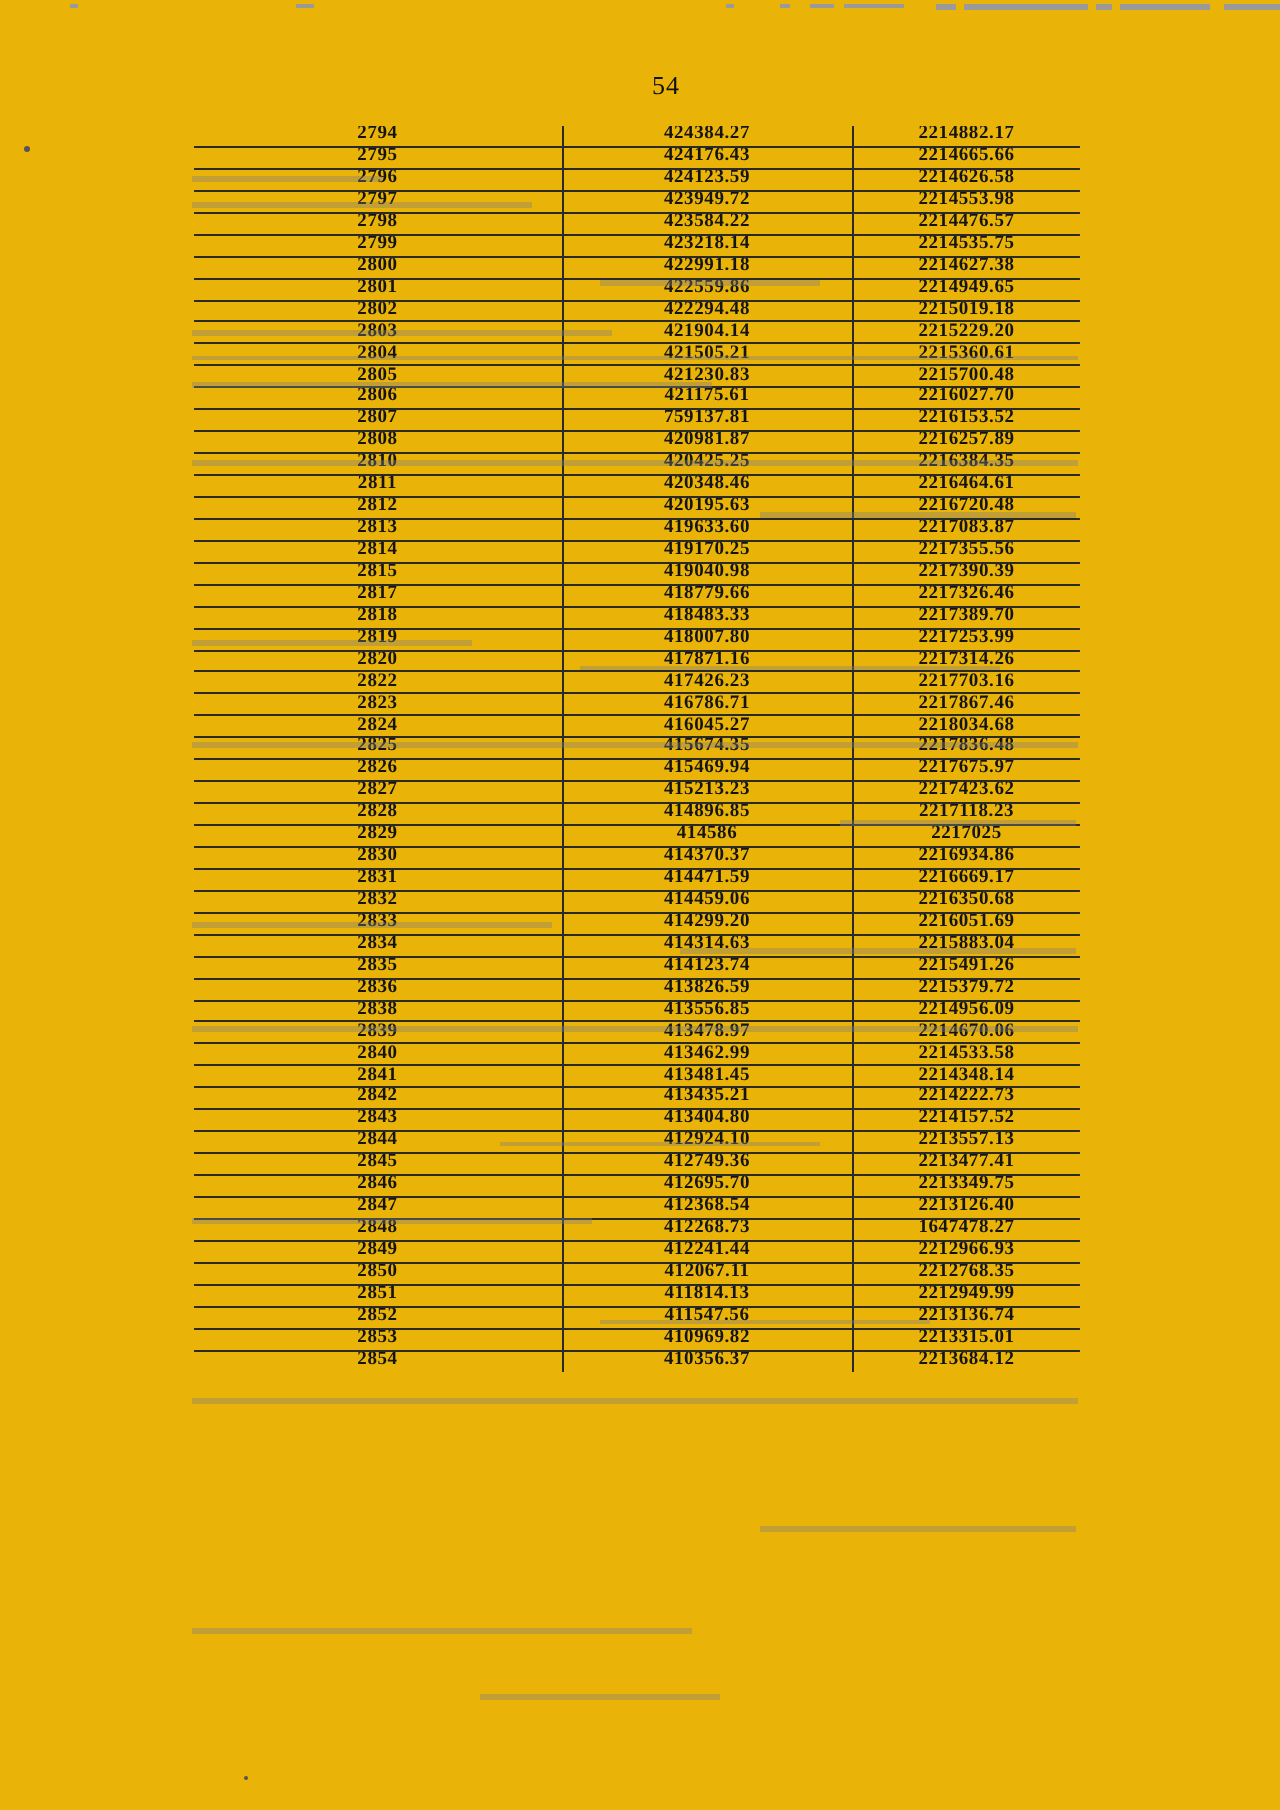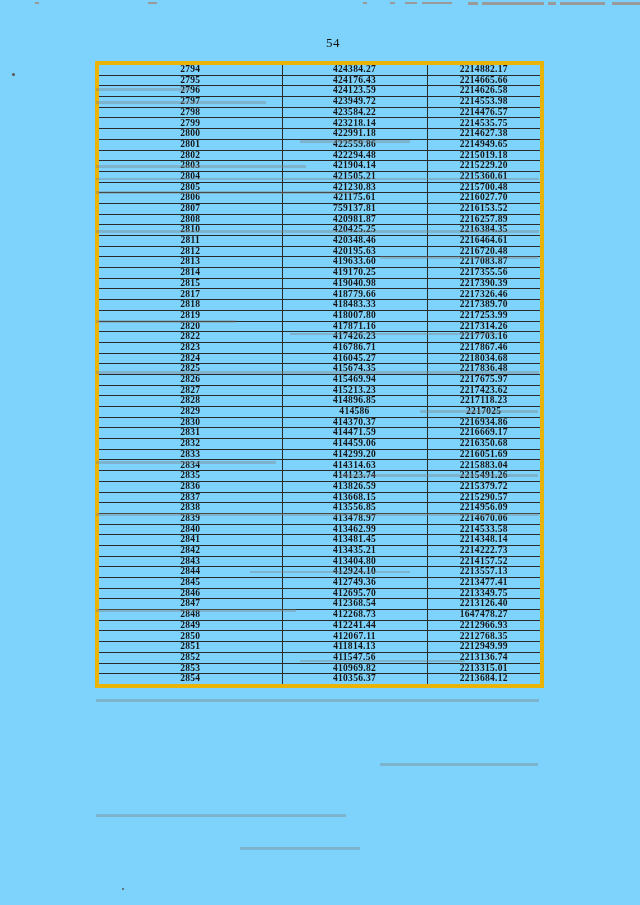--- a/index.html
+++ b/index.html
@@ -5,38 +5,38 @@
   html,body{margin:0;padding:0;}
   body{
     width:640px;height:905px;
     background:#ffffff;
     font-family:"Liberation Serif","DejaVu Serif",serif;
     position:relative;
     overflow:hidden;
   }
   .page{
     position:absolute;inset:0;
-    background:#7dd3fc;
+    background:#eab308;
   }
   .page-number{
     position:absolute;
     top:35px;left:0;right:0;
     text-align:center;
     transform:translateX(13px);
     font-size:13px;
     color:#111;
     letter-spacing:0.5px;
   }
   .data-table{
     position:absolute;
     left:95px;top:61px;
     width:445px;height:627px;
     border-collapse:collapse;
     table-layout:fixed;
-    border:4px solid #eab308;
+    border:2px solid #eab308;
   }
   .data-table td{
     border:1px solid #2a2a2a;
     text-align:center;
     vertical-align:middle;
     font-size:9.5px;
     font-weight:bold;
     color:#141414;
     padding:0;
     line-height:1;
@@ -273,25 +273,20 @@
         </tr>
         <tr>
           <td>2835</td>
           <td>414123.74</td>
           <td>2215491.26</td>
         </tr>
         <tr>
           <td>2836</td>
           <td>413826.59</td>
           <td>2215379.72</td>
-        </tr>
-        <tr>
-          <td>2837</td>
-          <td>413668.15</td>
-          <td>2215290.57</td>
         </tr>
         <tr>
           <td>2838</td>
           <td>413556.85</td>
           <td>2214956.09</td>
         </tr>
         <tr>
           <td>2839</td>
           <td>413478.97</td>
           <td>2214670.06</td>

